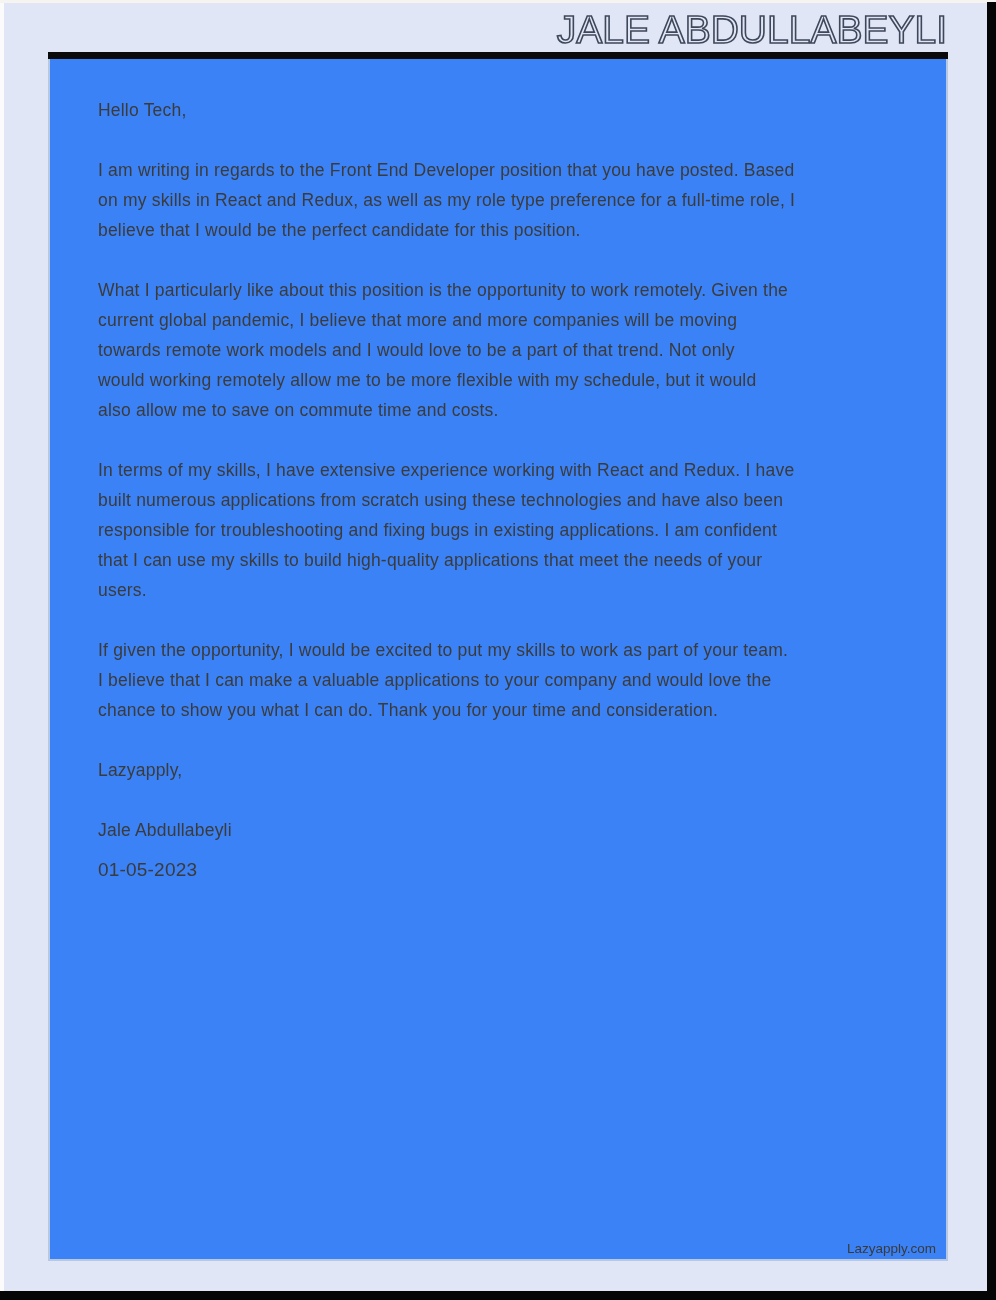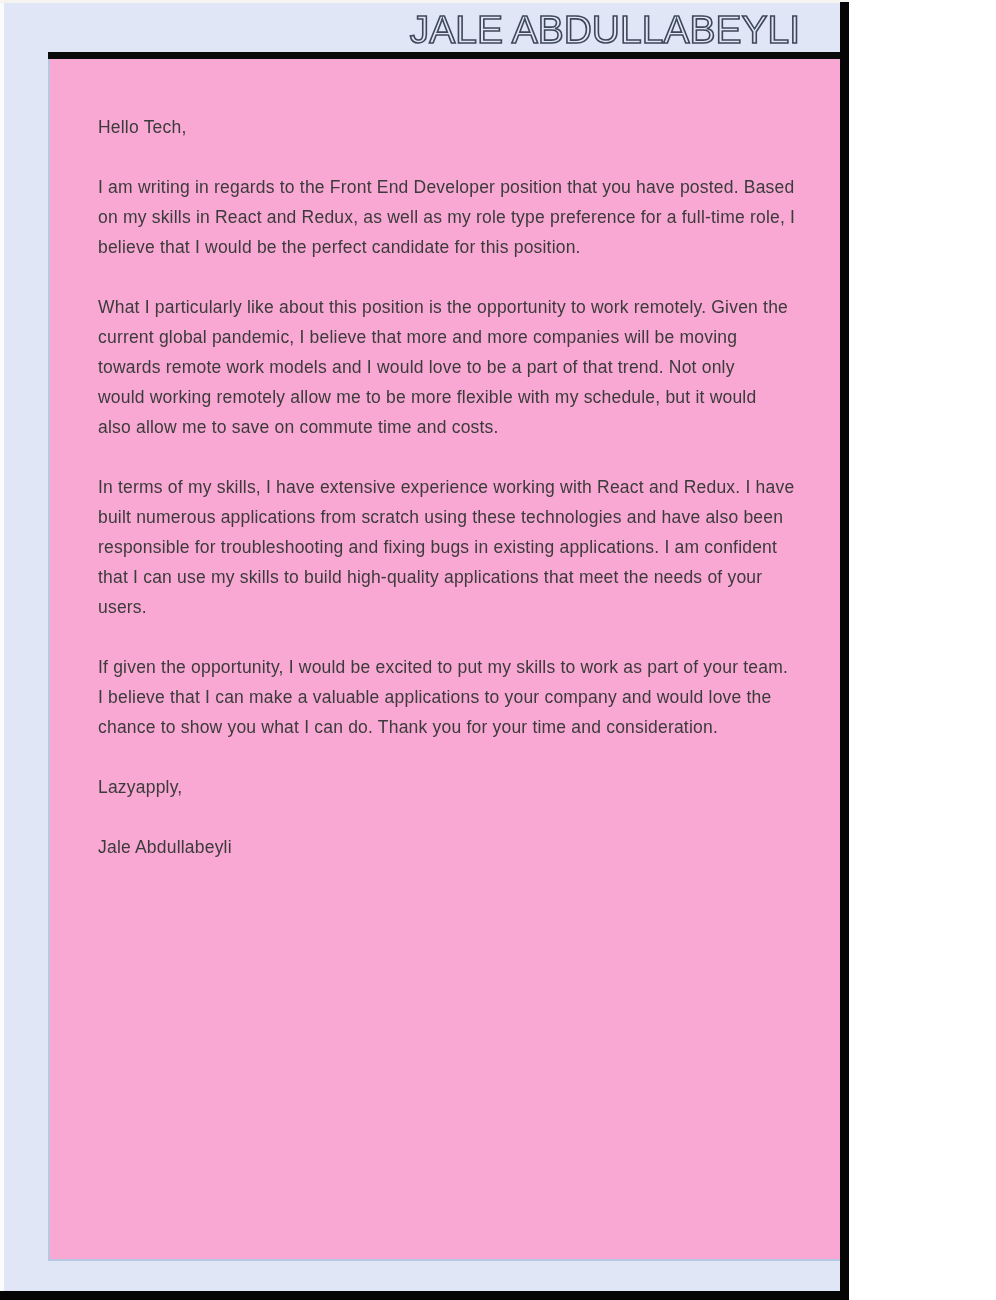--- a/index.html
+++ b/index.html
@@ -1,20 +1,20 @@
 <!DOCTYPE html>
 <html><head>
 <meta charset="utf-8">
 <style>
   html, body { margin: 0; padding: 0; }
   body { font-family: "Liberation Sans", sans-serif; }
 
   .screen {
     position: relative;
-    width: 849px;
+    width: 996px;
     height: 1300px;
     background: #e0e6f6;
     overflow: hidden;
   }
 
   
   .edge-top    { position: absolute; top: 0; left: 0; width: 100%; height: 3px;  background: #f6f4f0; z-index: 6; }
   .edge-left   { position: absolute; top: 0; left: 0; width: 4px;  height: 100%; background: #fbfbfb; z-index: 5; }
   .edge-right  { position: absolute; top: 2px; right: 0; width: 9px; height: 100%; background: #050505; z-index: 7; }
   .edge-bottom { position: absolute; bottom: 0; left: 0; width: 100%; height: 9px; background: #050505; z-index: 8; }
@@ -46,24 +46,24 @@
     z-index: 3;
   }
 
   .page {
     position: absolute;
     left: 48px;
     top: 59px;
     width: 900px;
     height: 1202px;
     box-sizing: border-box;
-    background: #f9a8d4;
+    background: #3b82f6;
     border: 2px solid #b6c8e2;
     border-top: none;
-    padding: 53px 50px 0 48px;
+    padding: 36px 50px 0 48px;
     z-index: 1;
   }
 
   .page p {
     margin: 0 0 30px 0;
     font-size: 17.5px;
     line-height: 30px;
     color: #3b3b3b;
     letter-spacing: 0.2px;
   }
@@ -115,20 +115,21 @@
 users.</p>
 
     <p class="para">If given the opportunity, I would be excited to put my skills to work as part of your team.
 I believe that I can make a valuable applications to your company and would love the
 chance to show you what I can do. Thank you for your time and consideration.</p>
 
     <p class="closing">Lazyapply,</p>
 
     <p class="signature-name">Jale Abdullabeyli</p>
 
+    <p class="letter-date">01-05-2023</p>
 
     <div class="watermark">Lazyapply.com</div>
   </div>
 
   <div class="edge-top"></div>
   <div class="edge-left"></div>
   <div class="edge-right"></div>
   <div class="edge-bottom"></div>
 
 </div>

